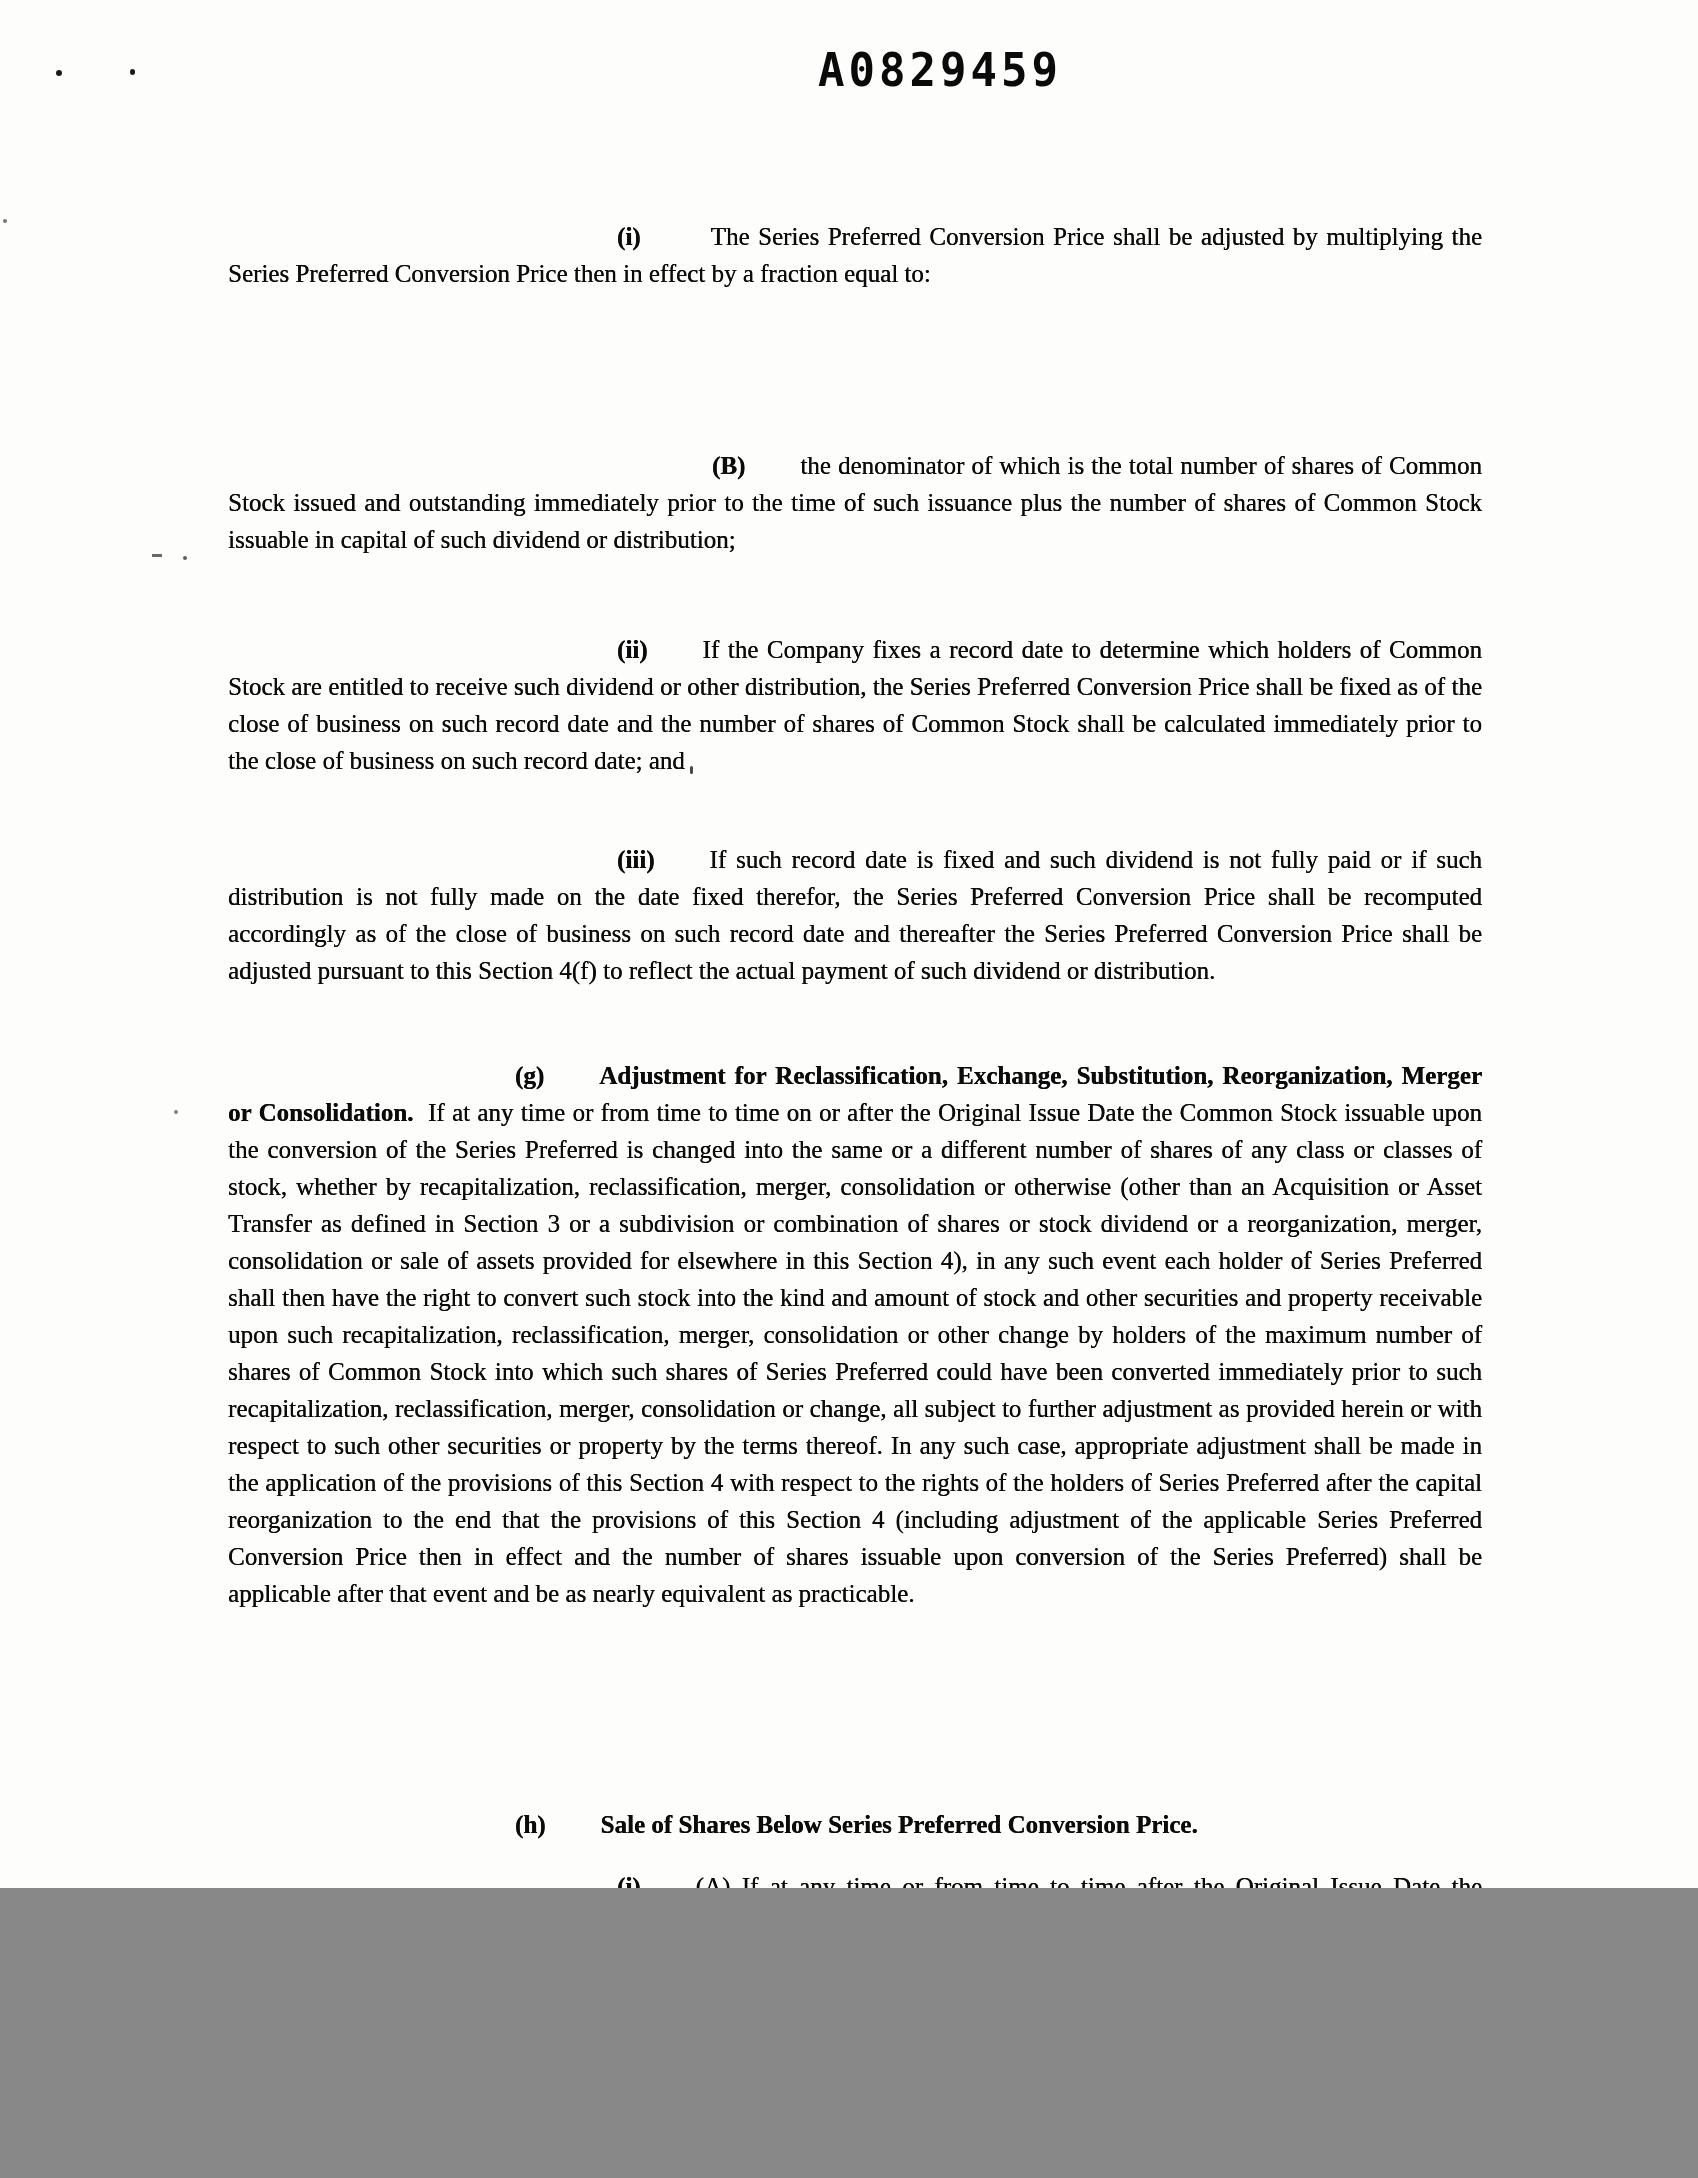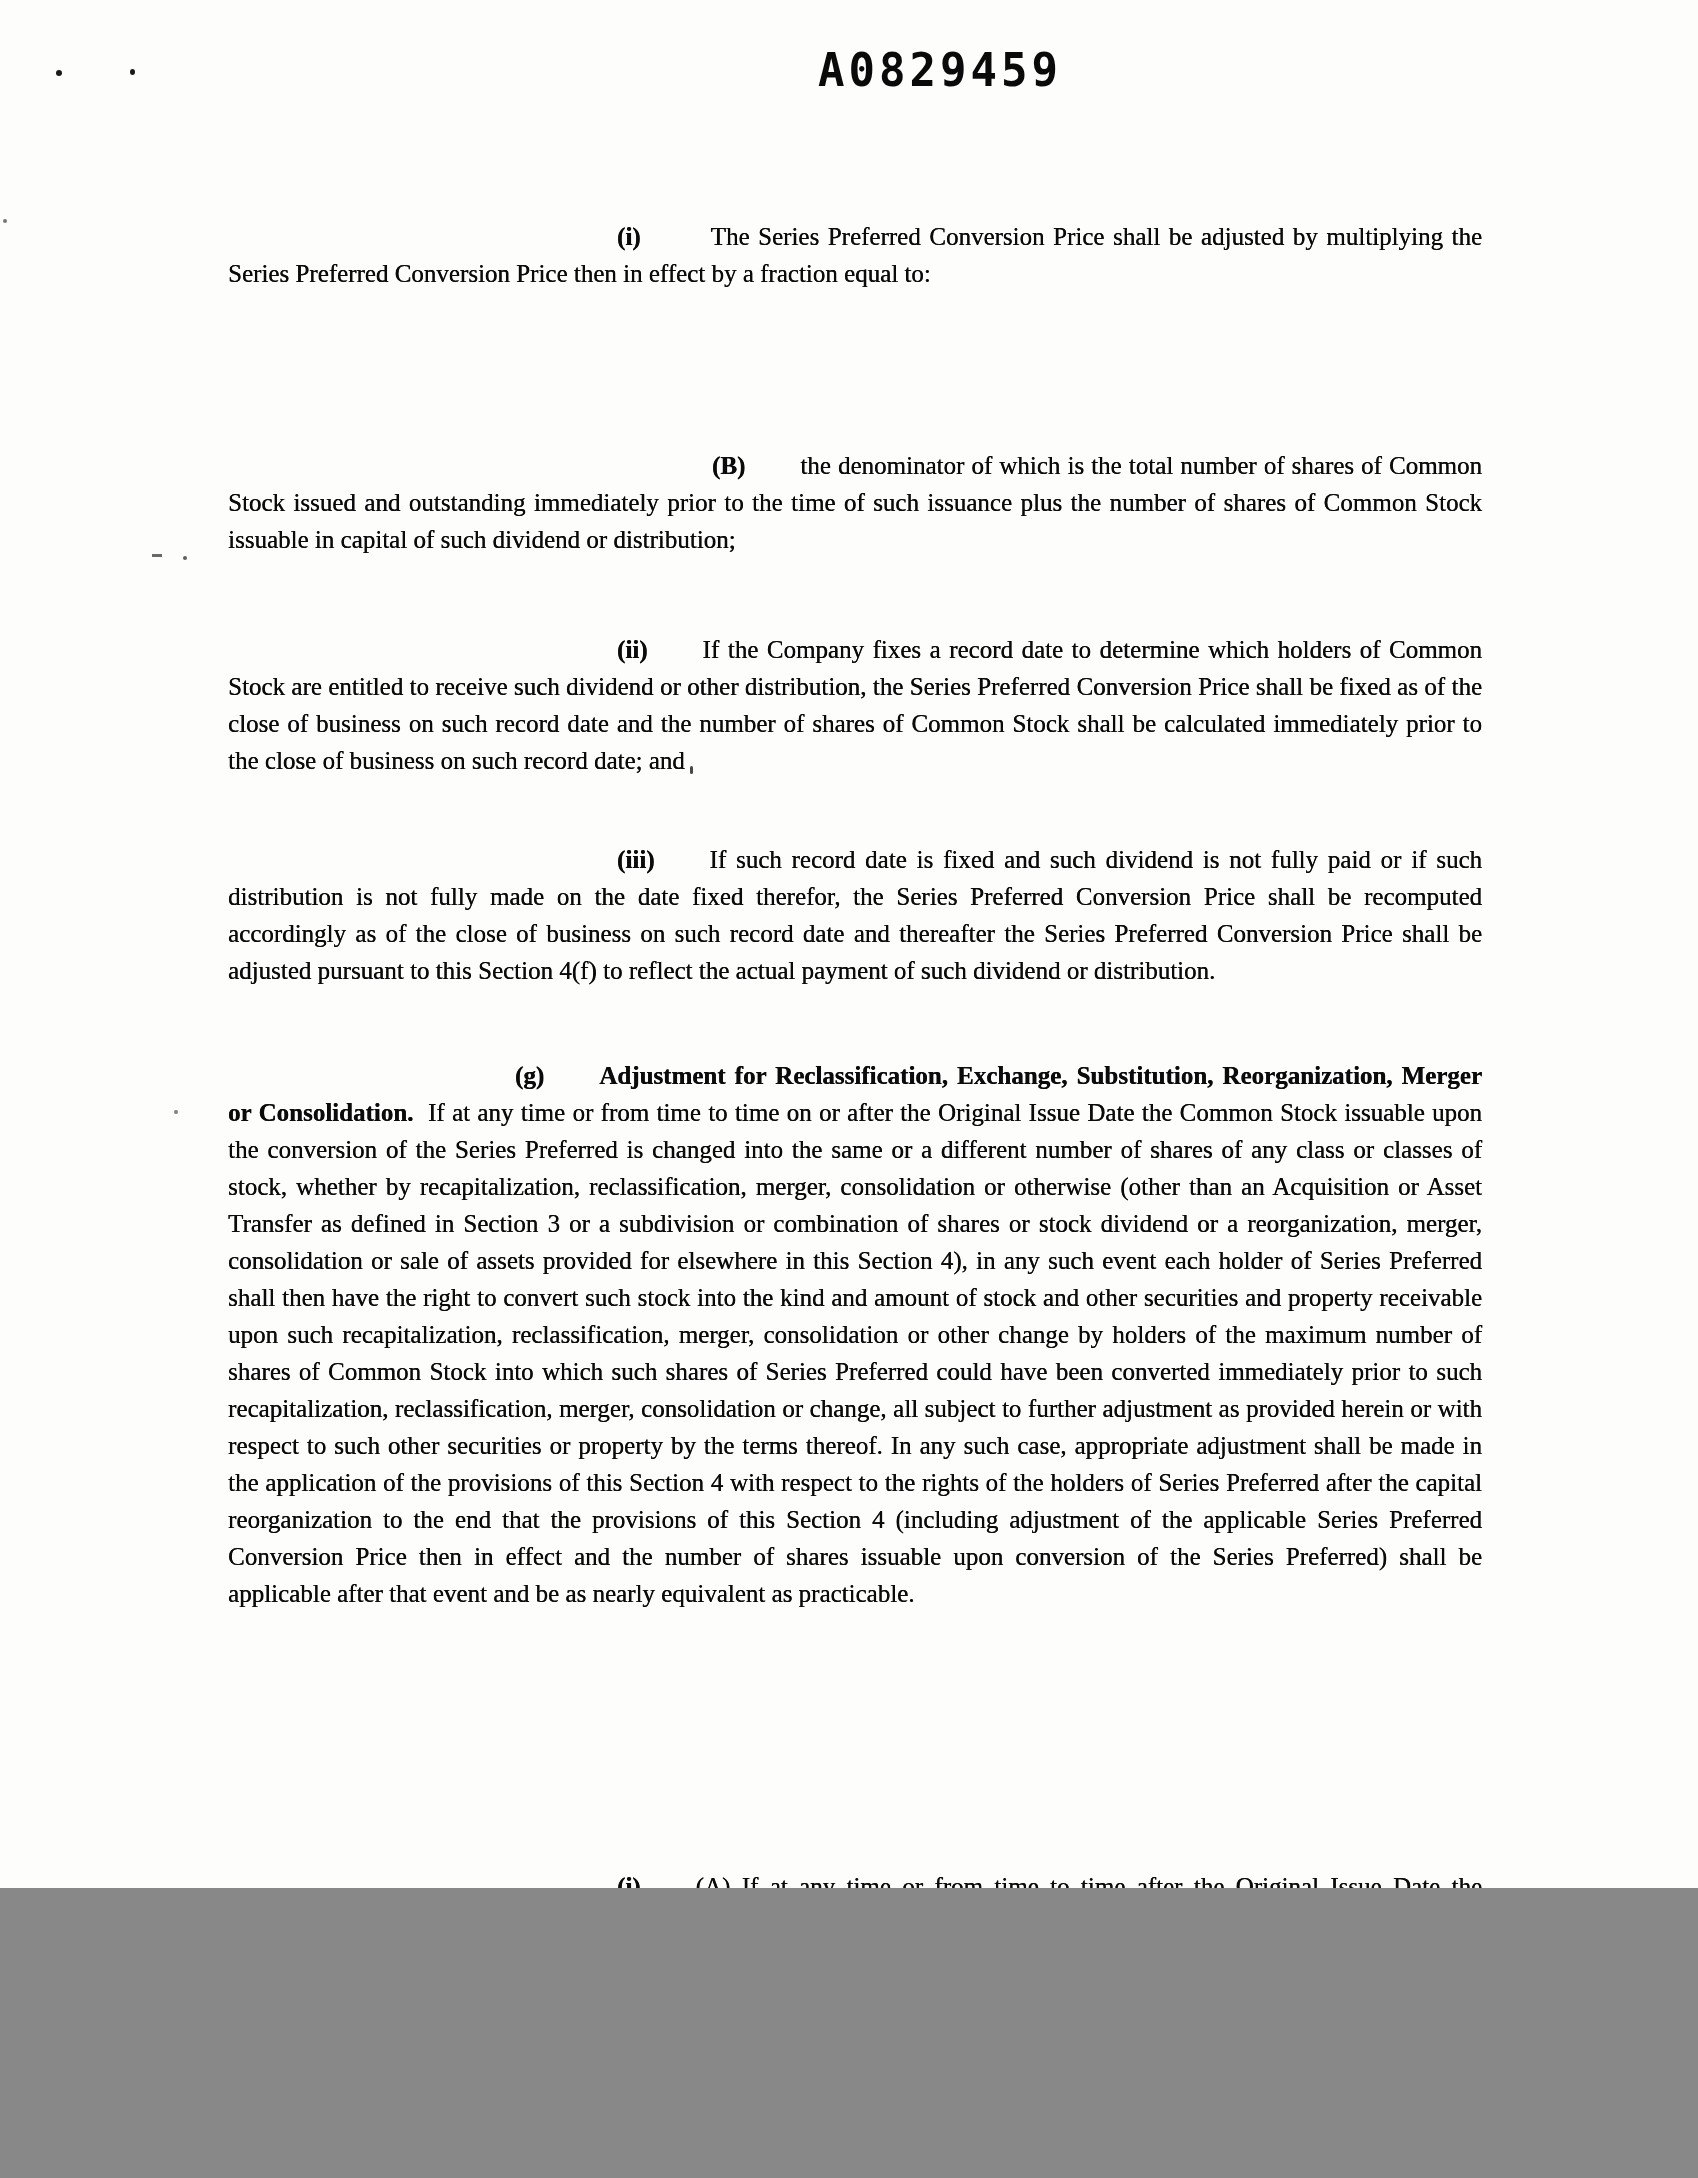--- a/index.html
+++ b/index.html
@@ -76,18 +76,19 @@
 
 
   <p class="para" style="top:431px; text-indent:484px;"><span class="lbl">(B)</span><span>the denominator of which is the total number of shares of Common Stock issued and outstanding immediately prior to the time of such issuance plus the number of shares of Common Stock issuable in capital of such dividend or distribution;</span></p>
 
   <p class="para" style="top:615px; text-indent:389px;"><span class="lbl">(ii)</span><span>If the Company fixes a record date to determine which holders of Common Stock are entitled to receive such dividend or other distribution, the Series Preferred Conversion Price shall be fixed as of the close of business on such record date and the number of shares of Common Stock shall be calculated immediately prior to the close of business on such record date; and</span></p>
 
   <p class="para" style="top:825px; text-indent:389px;"><span class="lbl">(iii)</span><span>If such record date is fixed and such dividend is not fully paid or if such distribution is not fully made on the date fixed therefor, the Series Preferred Conversion Price shall be recomputed accordingly as of the close of business on such record date and thereafter the Series Preferred Conversion Price shall be adjusted pursuant to this Section 4(f) to reflect the actual payment of such dividend or distribution.</span></p>
 
   <p class="para" style="top:1041px; text-indent:287px;"><span class="lbl">(g)</span><span class="hd">Adjustment for Reclassification, Exchange, Substitution, Reorganization, Merger or Consolidation.</span><span>&nbsp; </span><span>If at any time or from time to time on or after the Original Issue Date the Common Stock issuable upon the conversion of the Series Preferred is changed into the same or a different number of shares of any class or classes of stock, whether by recapitalization, reclassification, merger, consolidation or otherwise (other than an Acquisition or Asset Transfer as defined in Section 3 or a subdivision or combination of shares or stock dividend or a reorganization, merger, consolidation or sale of assets provided for elsewhere in this Section 4), in any such event each holder of Series Preferred shall then have the right to convert such stock into the kind and amount of stock and other securities and property receivable upon such recapitalization, reclassification, merger, consolidation or other change by holders of the maximum number of shares of Common Stock into which such shares of Series Preferred could have been converted immediately prior to such recapitalization, reclassification, merger, consolidation or change, all subject to further adjustment as provided herein or with respect to such other securities or property by the terms thereof.  In any such case, appropriate adjustment shall be made in the application of the provisions of this Section 4 with respect to the rights of the holders of Series Preferred after the capital reorganization to the end that the provisions of this Section 4 (including adjustment of the applicable Series Preferred Conversion Price then in effect and the number of shares issuable upon conversion of the Series Preferred) shall be applicable after that event and be as nearly equivalent as practicable.</span></p>
 
+  <p class="para" style="top:1790px; text-indent:287px;"><span class="lbl">(h)</span><span class="hd">Sale of Shares Below Series Preferred Conversion Price.</span></p>
 
   <p class="para" style="top:1852px; text-indent:389px;"><span class="lbl">(i)</span><span>(A) If at any time or from time to time after the Original Issue Date the Company issues or sells, or is deemed by the express provisions of this Section</span></p>
 
   <div class="pageno">8</div>
 
 </div>
 
 </body></html>

